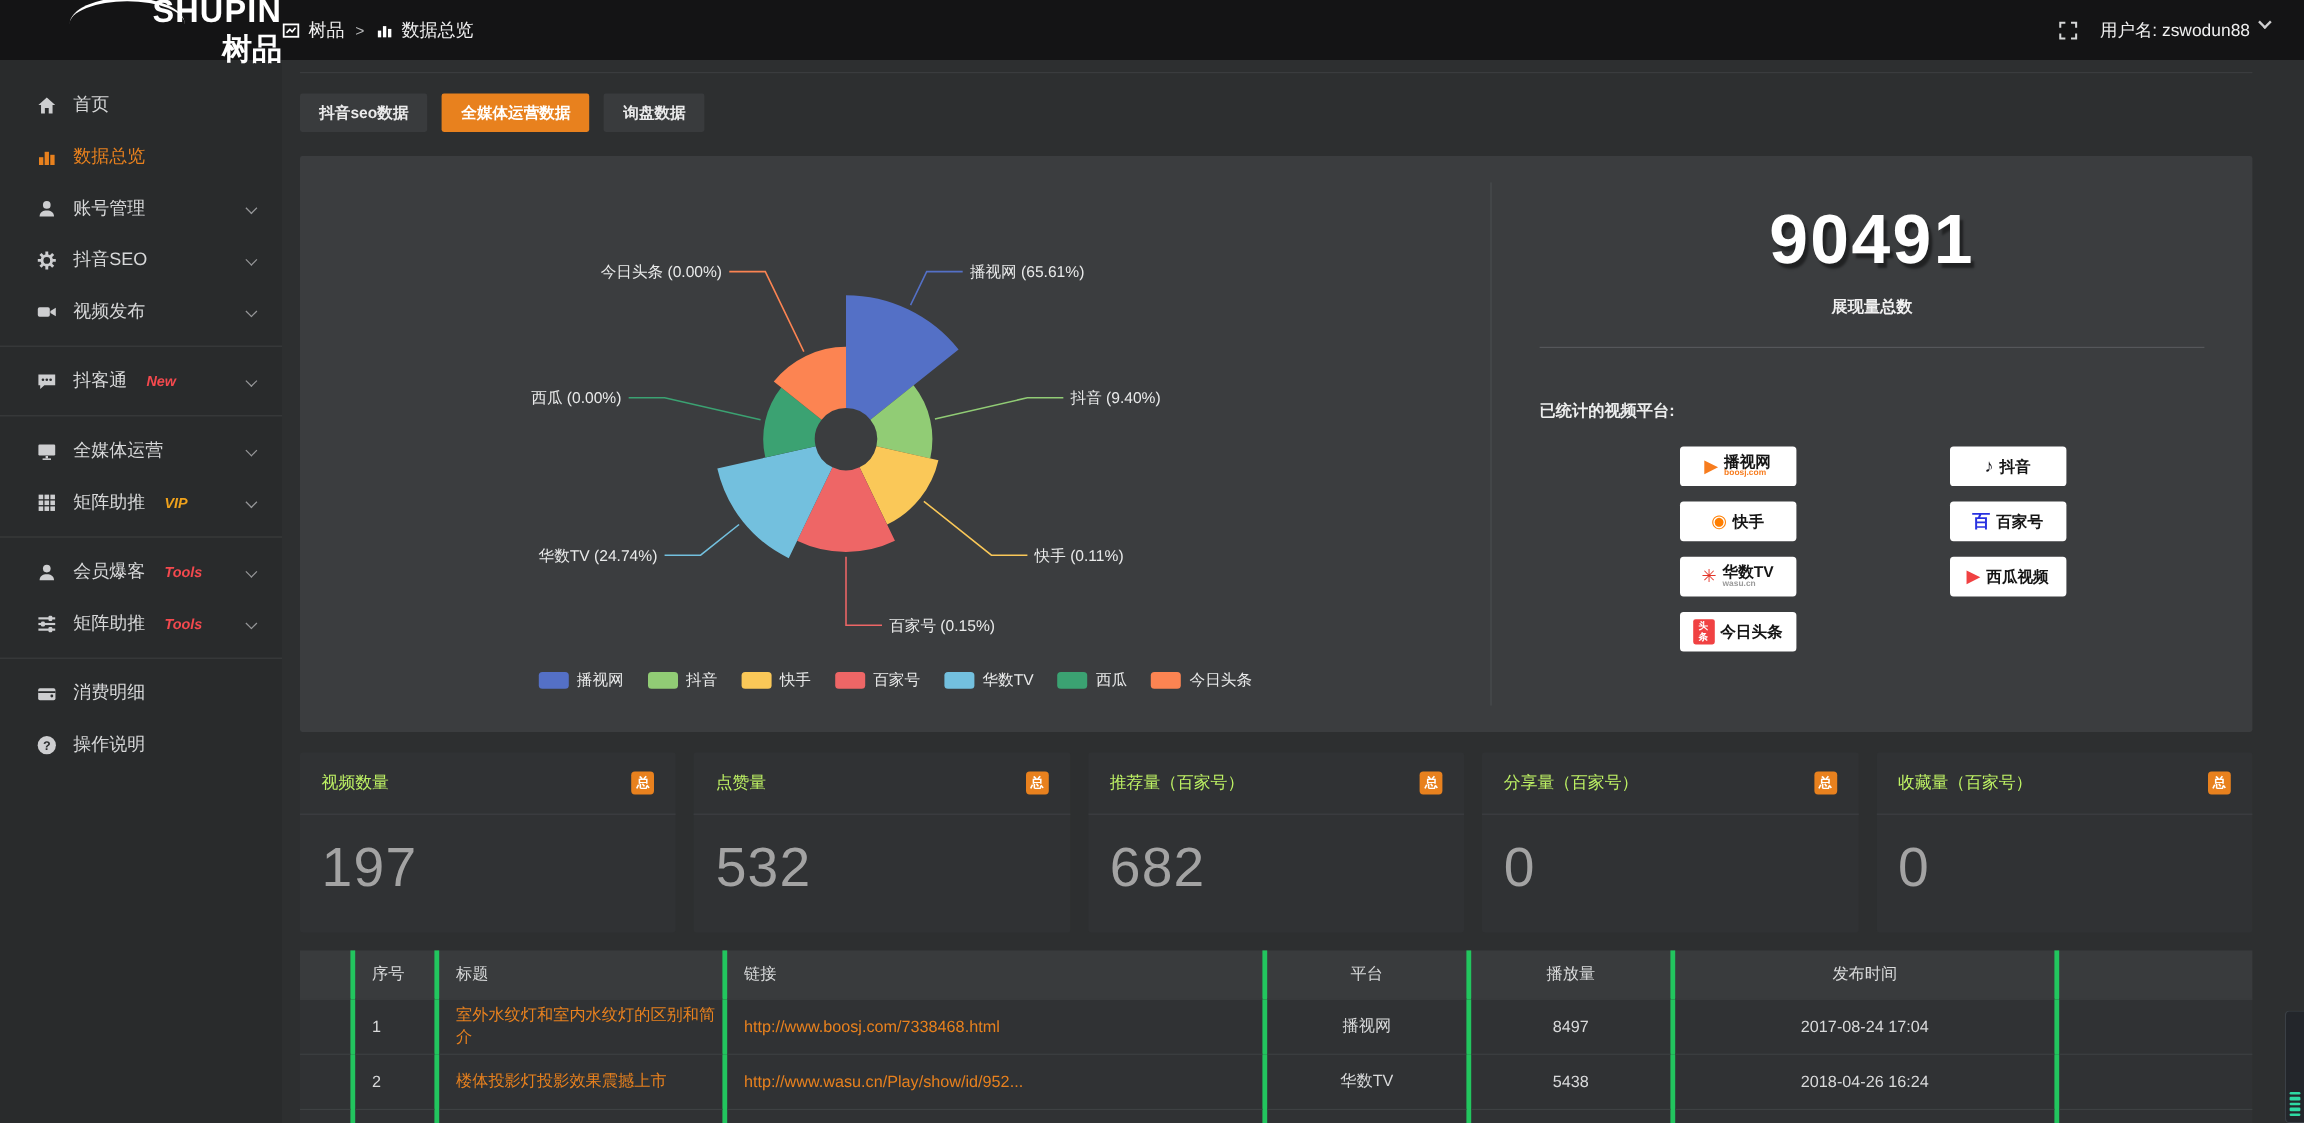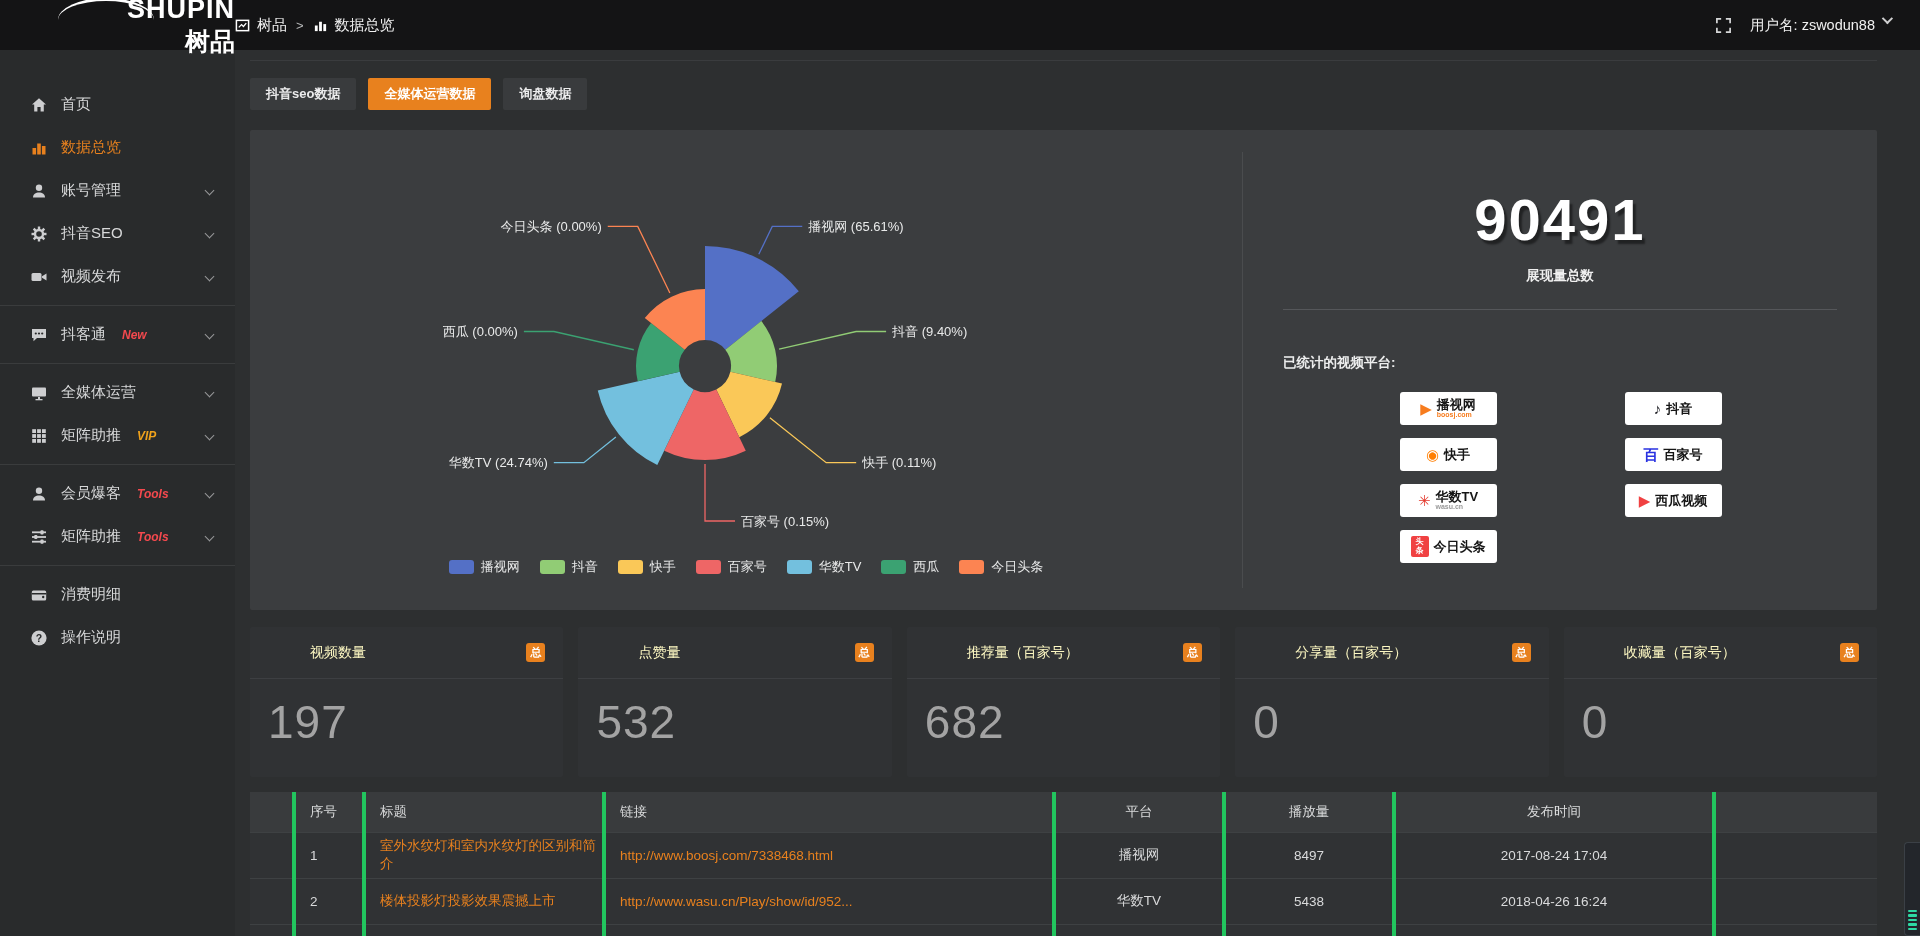--- a/index.html
+++ b/index.html
@@ -17,21 +17,21 @@
   .breadcrumb { display:flex; align-items:center; gap:7px; font-size:15px; color:#f0f0f0; }
   .bc-sep { color:#b9babb; font-size:13px; margin:0 2px; }
   .bc-icon { display:inline-flex; width:15px; height:15px; }
   .header-right { margin-left:auto; display:flex; align-items:center; gap:18px; padding-right:30px; }
   .fs-icon { display:inline-flex; width:17px; height:17px; cursor:pointer; }
   .username { font-size:14.5px; color:#f0f0f0; cursor:pointer; display:flex; align-items:flex-start; gap:7px; }
   .caret { width:8px; height:8px; border-right:2px solid #cfcfd0; border-bottom:2px solid #cfcfd0;
     transform:rotate(45deg) translateY(-2px); }
 
   
-  .sidebar { position:absolute; left:0; top:50px; width:235px; height:886px; background:#292b2c; padding-top:33px; }
+  .sidebar { position:absolute; left:0; top:50px; width:235px; height:886px; background:#292b2c; padding-top:16px; }
   .side-item { position:relative; height:43px; display:flex; align-items:center; gap:13px;
     padding-left:30px; font-size:15px; color:#d7d8d9; cursor:pointer; }
   .side-item .s-icon { width:18px; height:18px; display:inline-flex; color:#cdced0; }
   .side-item.active, .side-item.active .s-icon { color:#e8811e; }
   .side-badge { font-size:12px; font-weight:700; font-style:italic; margin-left:3px; }
   .side-arrow { position:absolute; right:22px; width:7px; height:7px;
     border-right:1.6px solid #97989a; border-bottom:1.6px solid #97989a; transform:rotate(45deg); }
   .side-divider { height:1px; background:#3a3c3d; margin:7px 0; }
 
   
@@ -44,41 +44,41 @@
 
   
   .main-panel { margin-top:20px; height:480px; background:#3b3d3f; display:flex; border-radius:2px; }
   .chart-side { width:992px; display:flex; flex-direction:column; align-items:center; }
   .legend { display:flex; gap:20px; align-items:center; margin-top:2px; }
   .legend-item { display:flex; align-items:center; gap:7px; cursor:pointer; }
   .legend-sw { width:25px; height:14px; border-radius:3px; }
   .legend-label { font-size:13px; color:#e9eaea; }
   .v-divider { width:1px; background:#4a4c4e; margin:22px 0; }
   .overview-side { flex:1; }
-  .big-number { margin-top:56px; text-align:center; font-size:58px; font-weight:700; color:#fff;
+  .big-number { margin-top:36px; text-align:center; font-size:58px; font-weight:700; color:#fff;
     text-shadow:3px 4px 2px rgba(0,0,0,.45); letter-spacing:2px; }
   .big-label { margin-top:14px; text-align:center; font-size:13.5px; font-weight:700; color:#f0f0f0; }
   .ov-hr { margin:24px 40px 0 40px; border-top:1px solid #55575a; }
   .platforms-title { margin:44px 0 0 40px; font-size:13.5px; font-weight:700; color:#eceded; }
   .platform-grid { margin:20px 0 0 150px; display:grid; grid-template-columns:110px 110px;
     column-gap:115px; row-gap:13px; justify-items:center; align-items:center; }
   .plat-badge { min-width:97px; height:33px; background:#fff; border-radius:3px;
     display:inline-flex; align-items:center; justify-content:center; gap:5px; padding:0 9px; }
   .plat-glyph { font-size:15px; font-weight:700; line-height:1; }
   .plat-block { font-size:8px; font-weight:700; color:#fff; padding:2px 3px; border-radius:2px; line-height:1.1;
     width:18px; text-align:center; }
   .plat-name { font-size:13px; font-weight:700; color:#151515; line-height:1.05; }
   .plat-sub { display:block; font-size:7px; font-weight:700; line-height:1.1; }
 
   
   .cards { margin-top:17px; display:flex; gap:15px; height:150px; }
   .card { flex:1; background:#303234; border-radius:2px; }
   .card-head { height:52px; display:flex; align-items:center; justify-content:space-between;
     padding:0 18px; border-bottom:1px solid #3d3f42; }
-  .card-label { font-size:14px; color:#fef9c3;margin-left:42px; }
+  .card-label { font-size:14px; color:#bef264; }
   .card-badge { width:19px; height:19px; background:#e8811e; color:#fff; font-size:11px; font-weight:700;
     display:flex; align-items:center; justify-content:center; border-radius:3px; }
   .card-value { padding:16px 18px 0 18px; font-size:46px; color:#a3a3a3; letter-spacing:1px; }
 
   
   .table-wrap { margin-top:15px; }
   table { width:100%; border-collapse:collapse; table-layout:fixed; }
   th { background:#393b3d; height:40px; font-weight:400; font-size:13.5px; color:#d9dadb; }
   td { background:#303234; height:46px; font-size:13.5px; color:#d9dadb; text-align:center; }
   th, td { border-right:4px solid #22c55e; border-bottom:1px solid #3e4143; }

